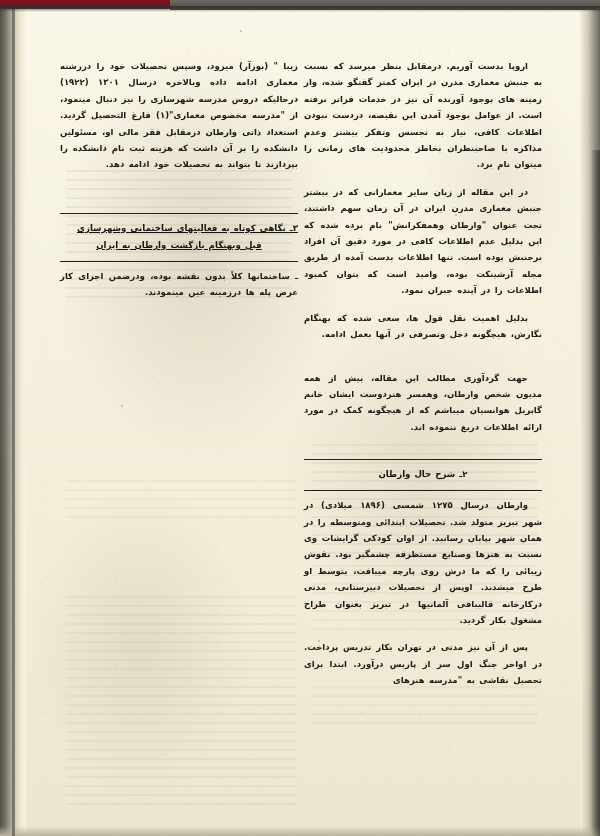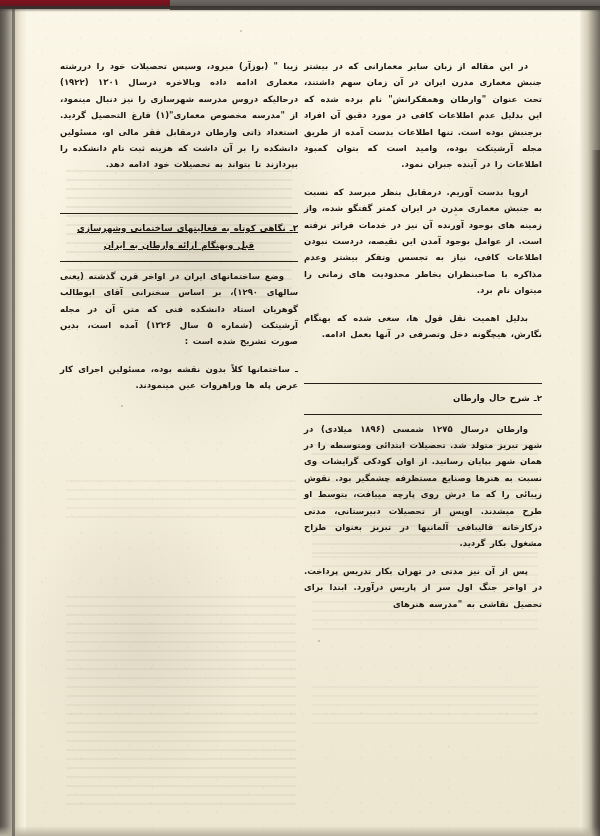--- a/index.html
+++ b/index.html
@@ -118,21 +118,21 @@
   }
   .rule.tight{margin:6px 0 6px 0;}
 
   .heading{
     margin:0 0 7px 0;
     font-weight:700;
     font-size:8.6px;
     line-height:17px;
     letter-spacing:.3px;
     word-spacing:1px;
-    text-align:right;
+    text-align:center;
     color:#17130e;
   }
   .heading.start{text-align:right;text-decoration:underline;}
   .heading .l2{display:block;text-align:center;}
 
   .spacer-sm{height:7px;}
   .spacer-md{height:16px;}
 
   .folio{
     position:absolute;
@@ -173,26 +173,27 @@
 
   <div class="speck" style="left:121px;top:405px;width:2px;height:2px;"></div>
   <div class="speck" style="left:455px;top:214px;width:2px;height:2px;"></div>
   <div class="speck" style="left:318px;top:640px;width:2px;height:2px;"></div>
   <div class="speck" style="left:240px;top:30px;width:2px;height:2px;"></div>
 
   <div class="content">
 
     <div class="col col-right">
 
+      <p class="para indent">اروپا بدست آوریم. درمقابل بنظر میرسد که نسبت به جنبش معماری مدرن در ایران کمتر گفتگو شده، واز زمینه های بوجود آورنده آن نیز در خدمات فراتر نرفته است. از عوامل بوجود آمدن این نقیصه، دردست نبودن اطلاعات کافی، نیاز به تجسس وتفکر بیشتر وعدم مذاکره با صاحبنظران بخاطر محدودیت های زمانی را میتوان نام برد.</p>
       <p class="para indent">در این مقاله از زبان سایر معمارانی که در بیشتر جنبش معماری مدرن ایران در آن زمان سهم داشتند، تحت عنوان "وارطان وهمفکرانش" نام برده شده که این بدلیل عدم اطلاعات کافی در مورد دقیق آن افراد برجنبش بوده است. تنها اطلاعات بدست آمده از طریق مجله آرشیتکت بوده، وامید است که بتوان کمبود اطلاعات را در آینده جبران نمود.</p>
-      <p class="para indent">اروپا بدست آوریم. درمقابل بنظر میرسد که نسبت به جنبش معماری مدرن در ایران کمتر گفتگو شده، واز زمینه های بوجود آورنده آن نیز در خدمات فراتر نرفته است. از عوامل بوجود آمدن این نقیصه، دردست نبودن اطلاعات کافی، نیاز به تجسس وتفکر بیشتر وعدم مذاکره با صاحبنظران بخاطر محدودیت های زمانی را میتوان نام برد.</p>
       <p class="para indent">بدلیل اهمیت نقل قول ها، سعی شده که بهنگام نگارش، هیچگونه دخل وتصرفی در آنها بعمل ادامه.</p>
 
       <div class="spacer-md"></div>
 
+      <p class="para indent">جهت گردآوری مطالب این مقاله، بیش از همه مدیون شخص وارطان، وهمسر هنردوست ایشان خانم گابریل هوانسیان میباشم که از هیچگونه کمک در مورد ارائه اطلاعات دریغ ننموده اند.</p>
 
       <div class="spacer-sm"></div>
 
       <hr class="rule tight">
       <div class="heading">
         <span>۲ـ</span>
         <span>شرح حال وارطان</span>
       </div>
       <hr class="rule tight">
 
@@ -206,26 +207,25 @@
 
       <div class="spacer-sm"></div>
 
 
       <div class="spacer-md"></div>
 
       <hr class="rule tight">
       <div class="heading start">
         <span>۳ـ</span>
         <span>نگاهی کوتاه به فعالیتهای ساختمانی وشهرسازی</span>
-        <span class="l2">قبل وبهنگام ارائه وارطان به ایران</span>
+        <span class="l2">قبل وبهنگام بازگشت وارطان به ایران</span>
       </div>
       <hr class="rule tight">
 
-      <p class="para indent">وضع ساختمانهای ایران در اواخر قرن گذشته (یعنی سالهای ۱۲۹۰)، بر اساس سخنرانی آقای ابوطالب گوهریان استاد دانشکده فنی که متن آن در مجله آرشیتکت (شماره ۵ سال ۱۳۲۶) آمده است، بدین صورت تشریح شده است :</p>
-      <p class="para">ـ  ساختمانها کلاً بدون نقشه بوده، مسئولین اجرای کار عرض پله ها وراهروات عین مینمودند.</p>
+      <p class="para">ـ  ساختمانها کلاً بدون نقشه بوده، ودرضمن اجرای کار عرض پله ها درزمینه عین مینمودند.</p>
     </div>
 
   </div>
 
 
   <div class="gutter"></div>
   <div class="gutter-line"></div>
   <div class="edge-right"></div>
   <div class="edge-right-dark"></div>
   <div class="edge-bottom"></div>

